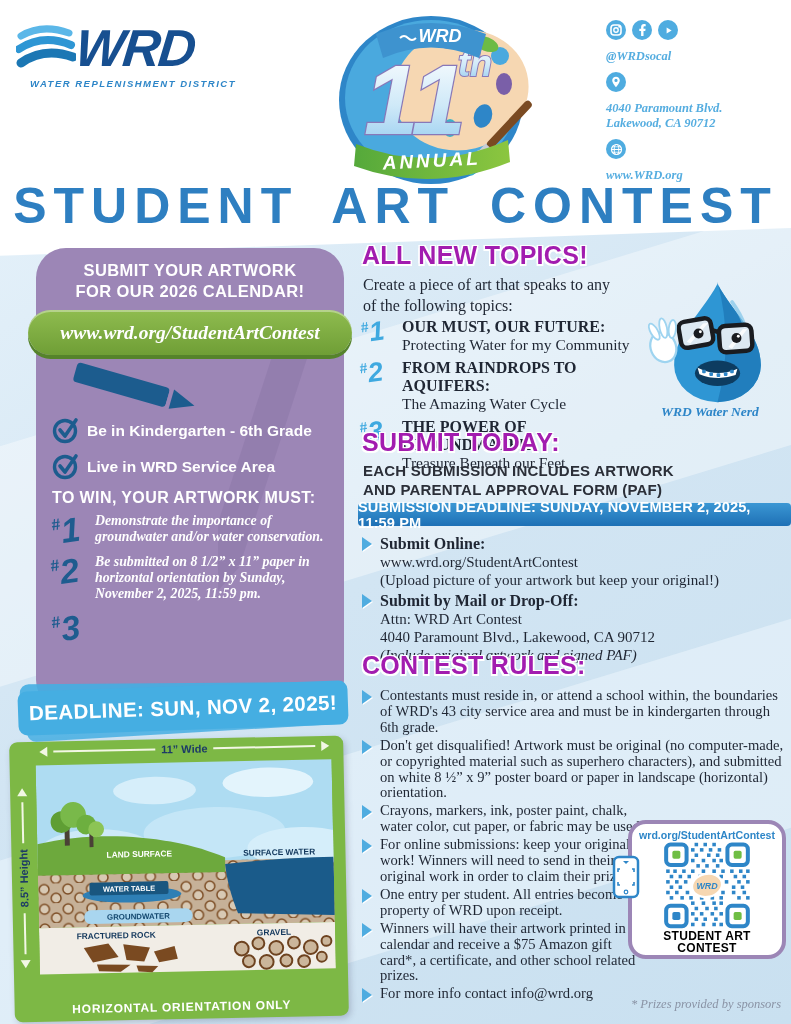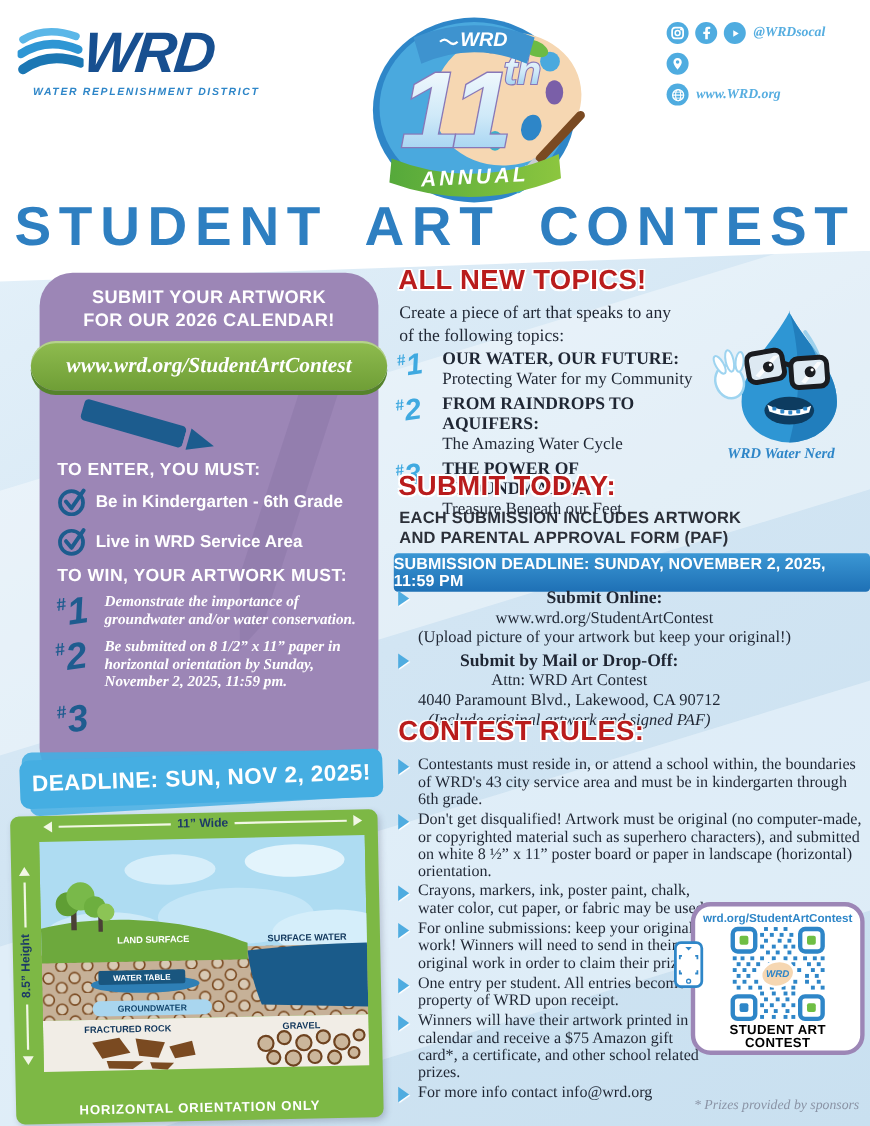--- a/index.html
+++ b/index.html
@@ -18,21 +18,21 @@
   
   .logo { position:absolute; left:16px; top:22px; width:250px; }
   .logo-row { display:flex; align-items:center; }
   .logo-text { font-style:italic; font-weight:900; font-size:52px; color:#174F90; letter-spacing:-2px; line-height:1; transform:skewX(-6deg); }
   .logo-tagline { margin:4px 0 0 14px; color:#2E86C8; font-weight:700; font-style:italic; font-size:9.5px; letter-spacing:1.5px; }
 
   .badge { position:absolute; left:328px; top:4px; width:215px; height:182px; }
 
   .contact { position:absolute; left:606px; top:20px; width:180px; color:#55ADE0;
     font-family:"Liberation Serif", serif; font-style:italic; font-weight:700; font-size:12.5px; }
-  .contact-row { display:flex; align-items:flex-start; margin-bottom:8px; gap:7px; }
+  .contact-row { display:flex; align-items:flex-start; margin-bottom:8px; gap:7px;flex-direction:column; }
   .soc-icons { display:flex; gap:6px; }
   .circ { width:20px; height:20px; border-radius:50%; background:#4FACE0; display:flex; align-items:center; justify-content:center; flex:none; }
   .contact-row .txt { padding-top:2px; line-height:1.2; }
 
   
   .main-title { position:absolute; left:0; top:181px; width:791px; text-align:center;
     font-size:50px; font-weight:800; color:#2E7FC1; letter-spacing:7px; word-spacing:14px; line-height:1; }
 
   
   .panel { position:absolute; left:36px; top:248px; width:308px; height:462px;
@@ -69,43 +69,43 @@
   .fh-label { position:absolute; left:-78px; top:130px; width:180px; transform:rotate(-90deg); display:flex; align-items:center; gap:6px;
     color:#1D3B66; font-weight:800; font-size:11px; }
   .aline { flex:1; height:2px; background:#F2F7E4; }
   .ah { width:0; height:0; flex:none; }
   .ah.l { border-right:8px solid #F2F7E4; border-top:5px solid transparent; border-bottom:5px solid transparent; }
   .ah.r { border-left:8px solid #F2F7E4; border-top:5px solid transparent; border-bottom:5px solid transparent; }
   .scene { position:absolute; left:26px; top:22px; }
   .frame-footer { position:absolute; left:0; right:0; bottom:5px; text-align:center; color:#fff; font-weight:800; font-size:12px; letter-spacing:.8px; }
 
   
-  .blue-h { position:absolute; color:#b91c1c; font-weight:800; letter-spacing:.3px; font-size:25px;
+  .blue-h { position:absolute; color:#a21caf; font-weight:800; letter-spacing:.3px; font-size:25px;
     text-shadow:1.5px 1.5px 0 #fff,-1.5px -1.5px 0 #fff,1.5px -1.5px 0 #fff,-1.5px 1.5px 0 #fff; }
   .topics-heading { left:362px; top:241px; }
   .serif { font-family:"Liberation Serif", serif; color:#1F2633; }
   .topics-intro { position:absolute; left:363px; top:274px; font-size:16px; line-height:1.32; }
   .topic-list { position:absolute; left:362px; top:318px; width:290px; }
   .topic { display:flex; gap:6px; margin-bottom:5px; }
   .t-num { flex:none; width:34px; font-style:italic; font-weight:900; color:#3FA9E0; transform:rotate(-8deg); line-height:.8; padding-top:2px; }
   .t-num .hash { font-size:14px; vertical-align:10px; }
   .t-num .dig { font-size:27px; }
   .t-title { font-weight:700; font-size:16px; }
   .t-sub { font-size:15.5px; line-height:1.1; }
 
   .mascot { position:absolute; left:638px; top:282px; }
   .mascot-caption { position:absolute; left:630px; top:404px; width:160px; text-align:center;
     font-family:"Liberation Serif", serif; font-style:italic; font-weight:700; font-size:13.5px; color:#2E86C8; }
 
   .submit-heading { left:362px; top:428px; }
   .submit-sub { position:absolute; left:363px; top:462px; color:#2B2F38; font-weight:800; font-size:15px; line-height:1.24; letter-spacing:.2px; }
-  .deadline-bar { position:absolute; left:358px; top:503px; width:433px; height:35px; border-radius:4px;
+  .deadline-bar { position:absolute; left:358px; top:503px; width:433px; height:23px; border-radius:4px;
     background:linear-gradient(#3B97D4,#1E70B5); color:#fff; font-weight:800; font-size:14.6px;
     display:flex; align-items:center; justify-content:center; letter-spacing:.1px; }
-  .methods { position:absolute; left:362px; top:535px; width:430px;text-align:center; }
+  .methods { position:absolute; left:362px; top:535px; width:430px; }
   .method { display:flex; gap:8px; margin-bottom:3px; }
   .tri { flex:none; width:0; height:0; border-left:10px solid #4FACE0; border-top:7px solid transparent; border-bottom:7px solid transparent; margin-top:2px; filter:drop-shadow(1px 1px 0 #fff); }
   .m-title { font-weight:700; font-size:16px; line-height:1.06; }
   .m-line { font-size:15px; line-height:1.1; }
   .m-it { font-style:italic; }
 
   .rules-heading { left:362px; top:651px; }
   .rules { position:absolute; left:362px; top:688px; width:430px; }
   .rule { display:flex; gap:8px; margin-bottom:2px; }
   .rule .r-txt { font-size:14.6px; line-height:1.09; }
@@ -199,20 +199,24 @@
         </span>
       </div>
       <span class="txt">@WRDsocal</span>
     </div>
     <div class="contact-row">
       <span class="circ">
         <svg width="12" height="12" viewBox="0 0 12 12">
             <path d="M6,0.8 C3.8,0.8 2.2,2.4 2.2,4.5 C2.2,7 6,11.2 6,11.2 C6,11.2 9.8,7 9.8,4.5 C9.8,2.4 8.2,0.8 6,0.8 Z M6,6 A1.6,1.6 0 1 1 6,2.8 A1.6,1.6 0 0 1 6,6 Z" fill="#fff"></path>
           </svg>
       </span>
+      <span class="txt">
+        <span>4040 Paramount Blvd.</span><br>
+        <span>Lakewood, CA 90712</span>
+      </span>
     </div>
     <div class="contact-row">
       <span class="circ">
         <svg width="13" height="13" viewBox="0 0 13 13">
             <circle cx="6.5" cy="6.5" r="5" fill="none" stroke="#fff" stroke-width="1.2"></circle>
             <ellipse cx="6.5" cy="6.5" rx="2.3" ry="5" fill="none" stroke="#fff" stroke-width="1"></ellipse>
             <line x1="1.5" y1="6.5" x2="11.5" y2="6.5" stroke="#fff" stroke-width="1"></line>
             <line x1="2.2" y1="3.8" x2="10.8" y2="3.8" stroke="#fff" stroke-width=".8"></line>
             <line x1="2.2" y1="9.2" x2="10.8" y2="9.2" stroke="#fff" stroke-width=".8"></line>
           </svg>
@@ -237,21 +241,20 @@
     <div class="url-pill">www.wrd.org/StudentArtContest</div>
     <div class="pencil-zone">
       <svg width="150" height="52" viewBox="0 0 150 52">
         <g transform="translate(14,4) rotate(16)" fill="#1C5C8E">
           <rect x="0" y="0" width="96" height="20" rx="4"></rect>
           <rect x="96" y="1" width="4" height="18" fill="#9C86B6"></rect>
           <polygon points="100,0 124,10 100,20"></polygon>
         </g>
       </svg>
     </div>
-    <div class="sec-h">TO ENTER, YOU MUST:</div>
     <div class="chk-item">
       <svg width="27" height="27" viewBox="0 0 27 27">
         <circle cx="13" cy="14" r="10.5" fill="none" stroke="#1C5C8E" stroke-width="3.4"></circle>
         <path d="M8,13 L13,19 L24,3" fill="none" stroke="#1C5C8E" stroke-width="3.6" stroke-linecap="round" stroke-linejoin="round"></path>
       </svg>
       <span class="lbl">Be in Kindergarten - 6th Grade</span>
     </div>
     <div class="chk-item">
       <svg width="27" height="27" viewBox="0 0 27 27">
         <circle cx="13" cy="14" r="10.5" fill="none" stroke="#1C5C8E" stroke-width="3.4"></circle>
@@ -355,21 +358,21 @@
   </div>
 
   <div class="blue-h topics-heading">ALL NEW TOPICS!</div>
   <div class="topics-intro serif">
     <span>Create a piece of art that speaks to any</span><br>
     <span>of the following topics:</span>
   </div>
   <div class="topic-list">
     <div class="topic">
       <span class="t-num"><span class="hash">#</span><span class="dig">1</span></span>
-      <span class="serif"><span class="t-title">OUR WATER, OUR FUTURE:</span><br><span class="t-sub">Protecting Water for my Community</span></span>
+      <span class="serif"><span class="t-title">OUR MUST, OUR FUTURE:</span><br><span class="t-sub">Protecting Water for my Community</span></span>
     </div>
     <div class="topic">
       <span class="t-num"><span class="hash">#</span><span class="dig">2</span></span>
       <span class="serif"><span class="t-title">FROM RAINDROPS TO AQUIFERS:</span><br><span class="t-sub">The Amazing Water Cycle</span></span>
     </div>
     <div class="topic">
       <span class="t-num"><span class="hash">#</span><span class="dig">3</span></span>
       <span class="serif"><span class="t-title">THE POWER OF GROUNDWATER:</span><br><span class="t-sub">Treasure Beneath our Feet</span></span>
     </div>
   </div>
@@ -437,21 +440,21 @@
   </div>
 
   <div class="blue-h rules-heading">CONTEST RULES:</div>
   <div class="rules">
     <div class="rule">
       <span class="tri"></span>
       <span class="r-txt serif">Contestants must reside in, or attend a school within, the boundaries of WRD's 43 city service area and must be in kindergarten through 6th grade.</span>
     </div>
     <div class="rule">
       <span class="tri"></span>
-      <span class="r-txt serif">Don't get disqualified! Artwork must be original (no computer-made, or copyrighted material such as superhero characters), and submitted on white 8 ½” x 11” poster board or paper in landscape (horizontal) orientation.</span>
+      <span class="r-txt serif">Don't get disqualified! Artwork must be original (no computer-made, or copyrighted material such as superhero characters), and submitted on white 8 ½” x 9” poster board or paper in landscape (horizontal) orientation.</span>
     </div>
     <div class="rule narrow">
       <span class="tri"></span>
       <span class="r-txt serif">Crayons, markers, ink, poster paint, chalk, water color, cut paper, or fabric may be used.</span>
     </div>
     <div class="rule narrow">
       <span class="tri"></span>
       <span class="r-txt serif">For online submissions: keep your original work! Winners will need to send in their original work in order to claim their prize.</span>
     </div>
     <div class="rule narrow">

